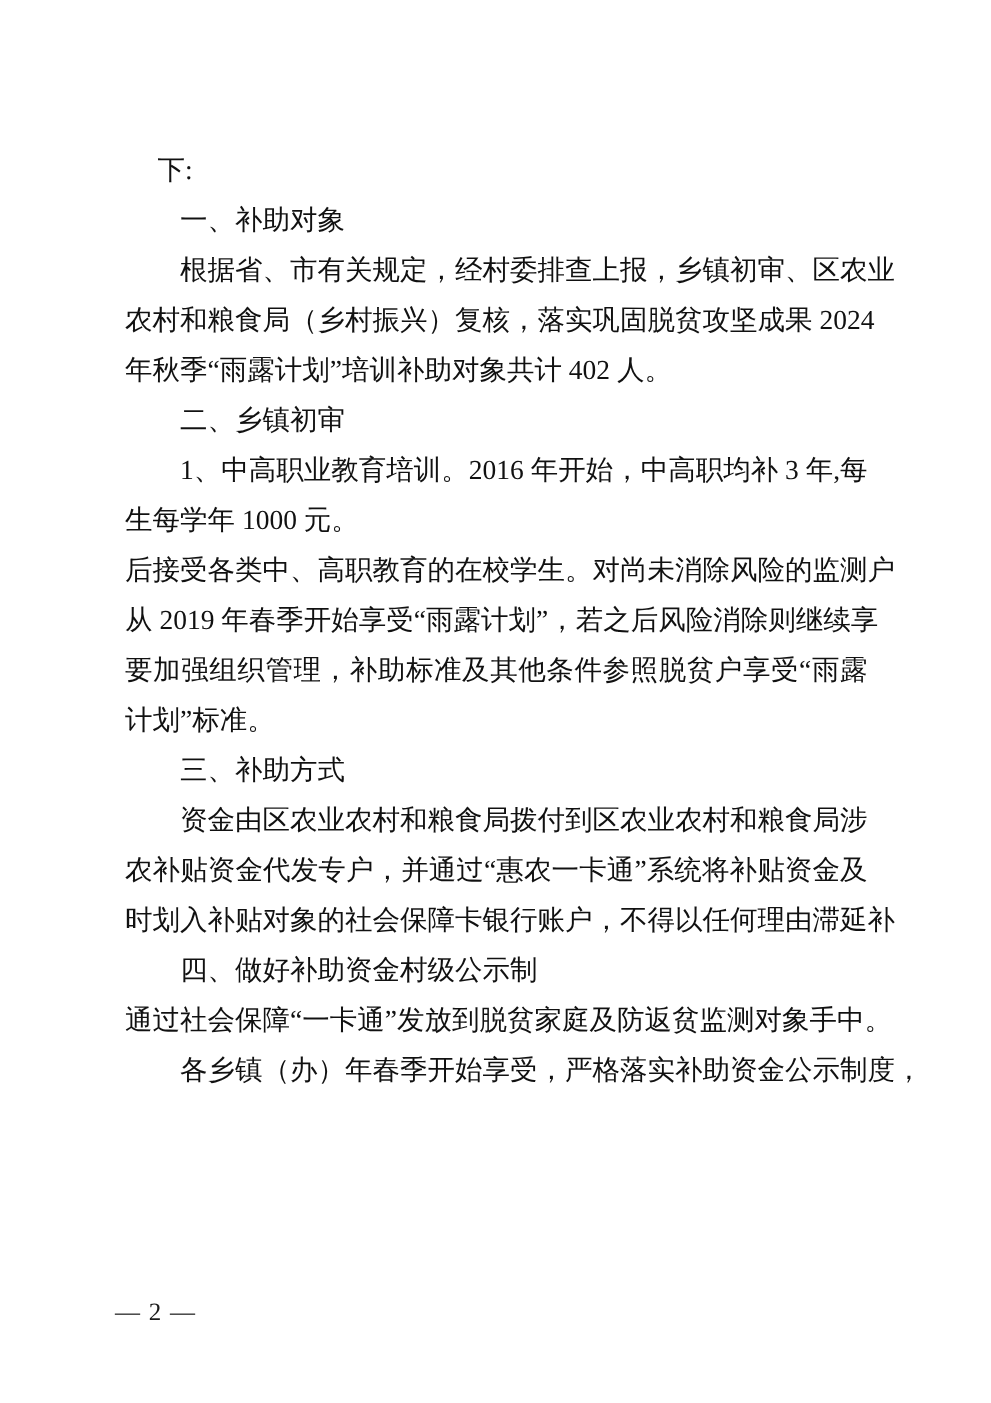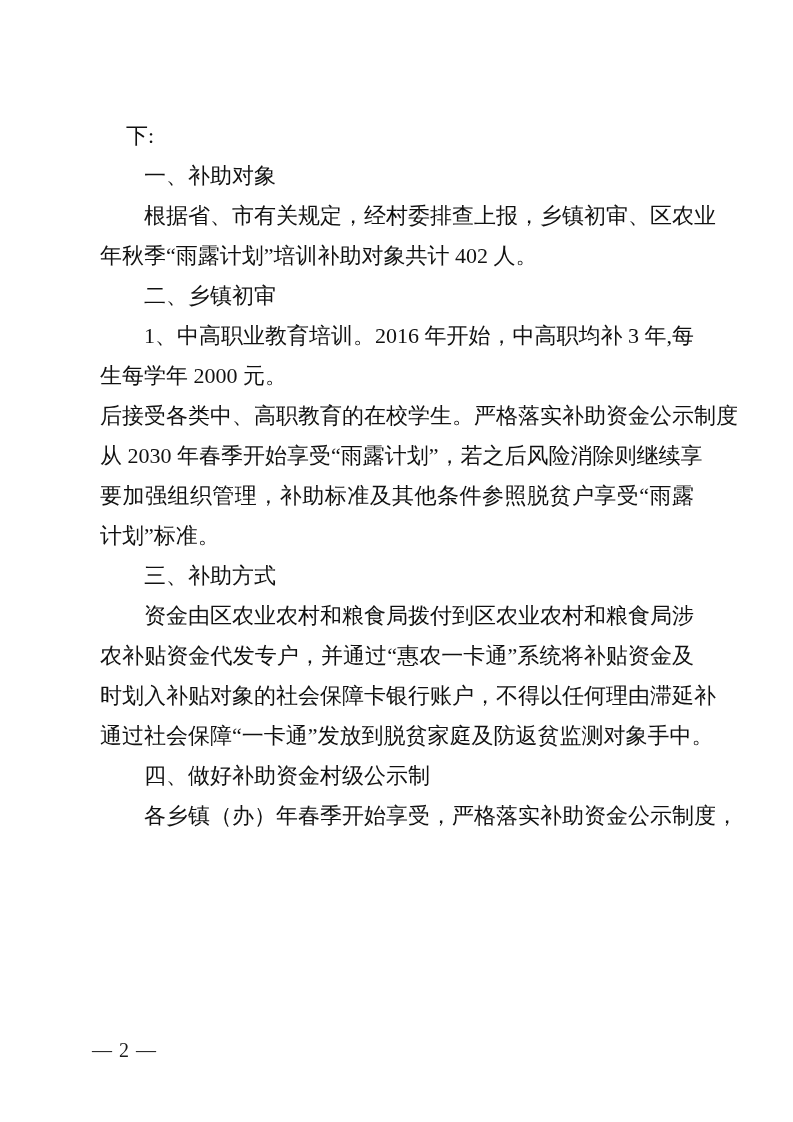--- a/index.html
+++ b/index.html
@@ -60,35 +60,36 @@
 </head>
 <body>
 
 <div class="page">
   <div class="body-text">
 
     <div class="line cont">下:</div>
 
     <div class="line heading">一、补助对象</div>
     <div class="line first">根据省、市有关规定，经村委排查上报，乡镇初审、区农业</div>
+    <div class="line">农村和粮食局（乡村振兴）复核，落实巩固脱贫攻坚成果 2024</div>
     <div class="line para-end">年秋季“雨露计划”培训补助对象共计 402 人。</div>
 
     <div class="line heading">二、乡镇初审</div>
     <div class="line first">1、中高职业教育培训。2016 年开始，中高职均补 3 年,每</div>
-    <div class="line para-end">生每学年 2000 元。</div>
-    <div class="line">后接受各类中、高职教育的在校学生。严格落实补助资金公示制度</div>
-    <div class="line">从 2030 年春季开始享受“雨露计划”，若之后风险消除则继续享</div>
+    <div class="line para-end">生每学年 1000 元。</div>
+    <div class="line">后接受各类中、高职教育的在校学生。对尚未消除风险的监测户</div>
+    <div class="line">从 2019 年春季开始享受“雨露计划”，若之后风险消除则继续享</div>
     <div class="line">要加强组织管理，补助标准及其他条件参照脱贫户享受“雨露</div>
     <div class="line para-end">计划”标准。</div>
 
     <div class="line heading">三、补助方式</div>
     <div class="line first">资金由区农业农村和粮食局拨付到区农业农村和粮食局涉</div>
     <div class="line">农补贴资金代发专户，并通过“惠农一卡通”系统将补贴资金及</div>
     <div class="line">时划入补贴对象的社会保障卡银行账户，不得以任何理由滞延补</div>
+    <div class="line heading">四、做好补助资金村级公示制</div>
+
     <div class="line para-end">通过社会保障“一卡通”发放到脱贫家庭及防返贫监测对象手中。</div>
-
-    <div class="line heading">四、做好补助资金村级公示制</div>
     <div class="line first">各乡镇（办）年春季开始享受，严格落实补助资金公示制度，</div>
 
   </div>
 
   <div class="page-number">— 2 —</div>
 </div>
 
 </body></html>

